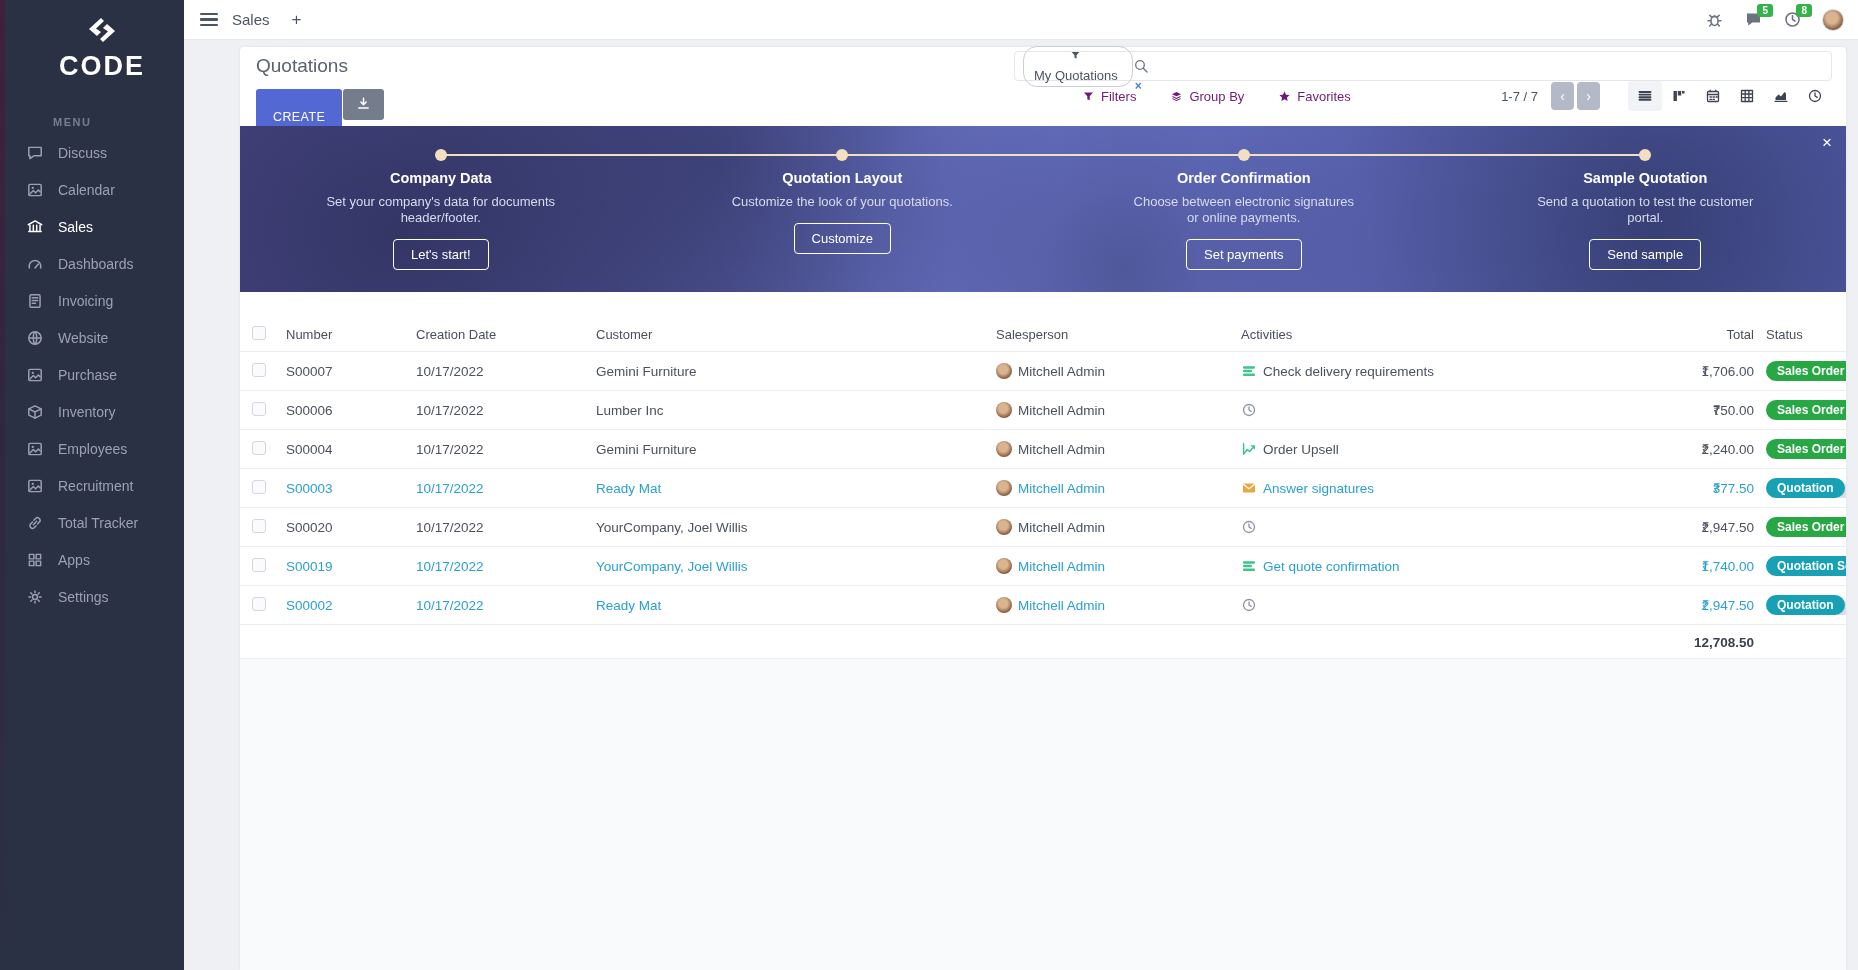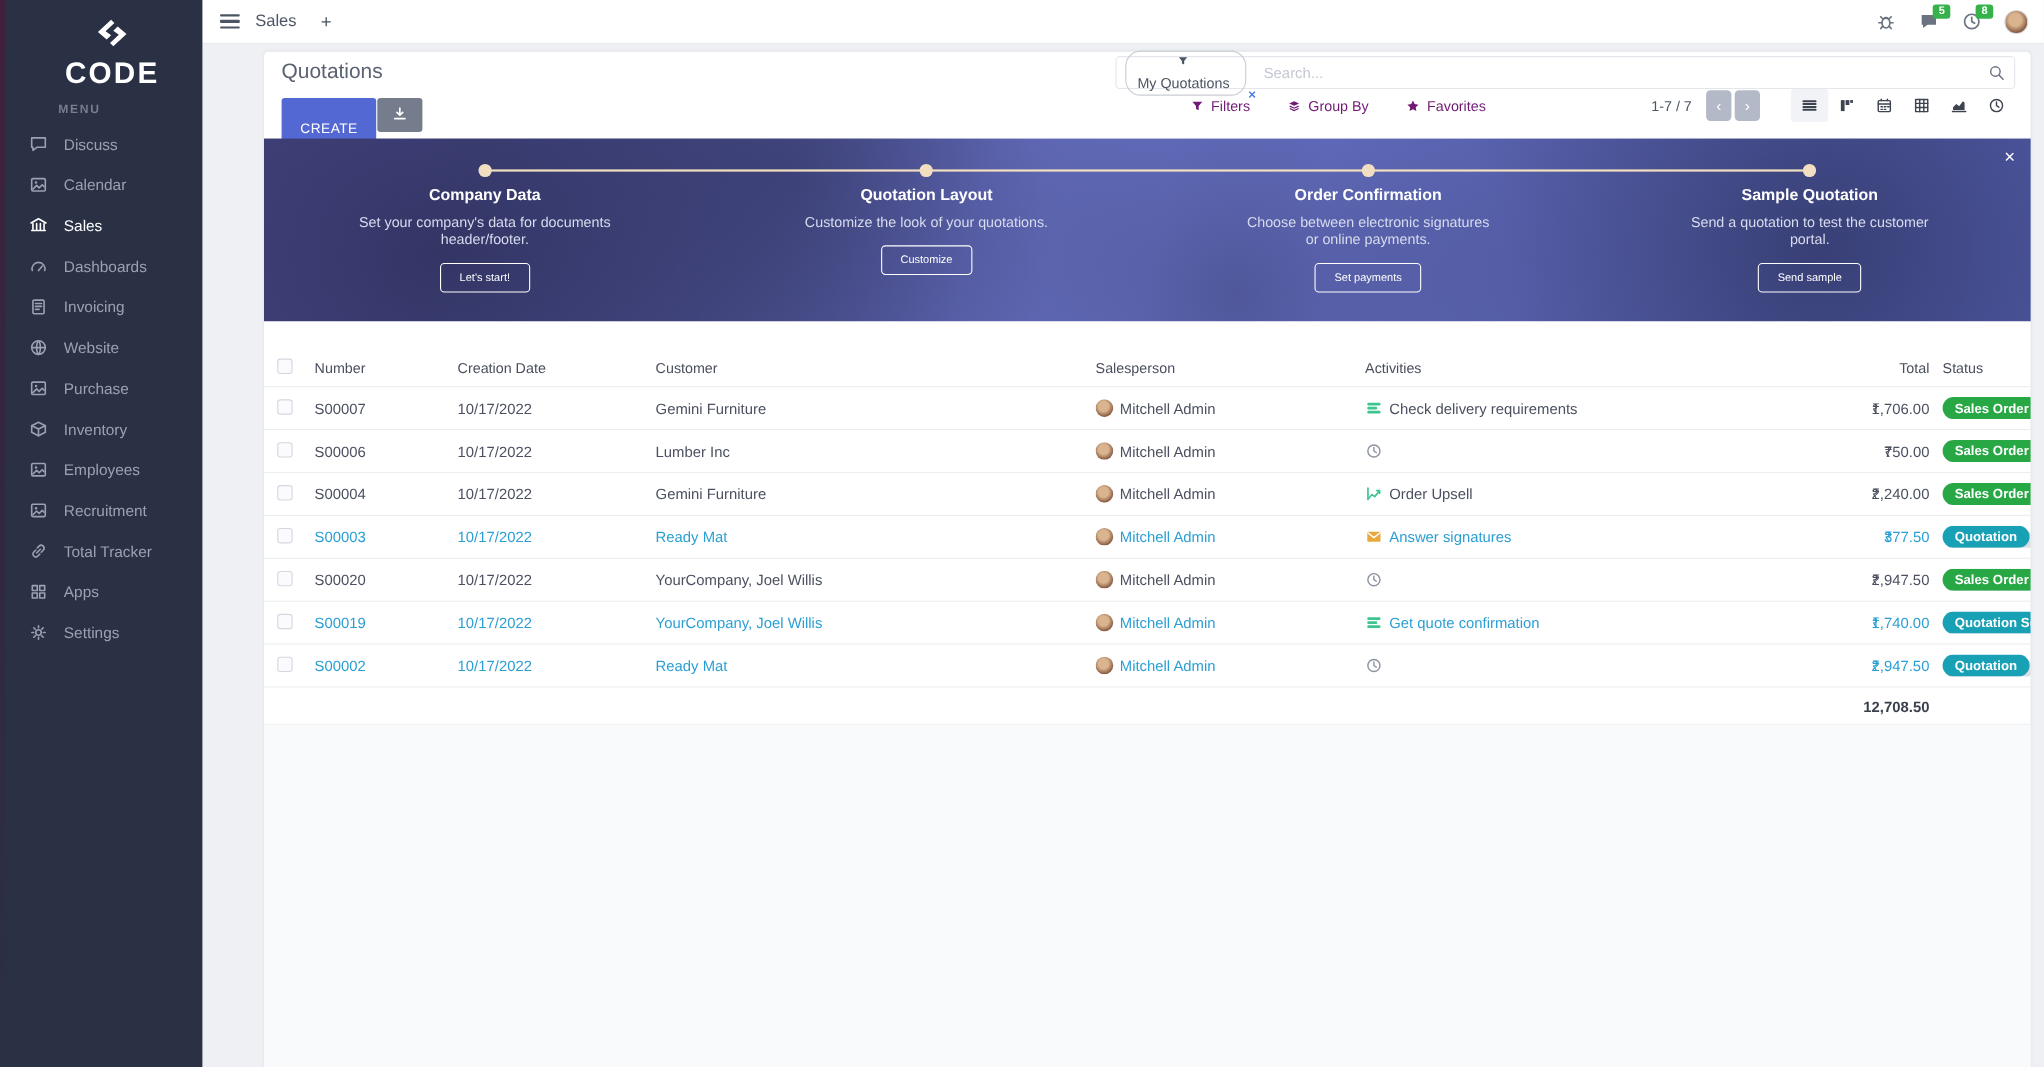--- a/index.html
+++ b/index.html
@@ -8,21 +8,21 @@
 
   
   .sidebar { position:absolute; left:0; top:0; width:184px; height:100%;
     background:var(--sidebar-bg); z-index:5; }
   .sidebar::before { content:""; position:absolute; left:0; top:0; width:5px; height:100%;
     background:linear-gradient(180deg,#40203a,#312641 45%,#2b3144); }
   .logo { display:flex; align-items:center; gap:8px; padding:17px 0 0 20px;flex-direction:column; }
   .logo svg { width:34px; height:26px; }
   .logo-text { color:#fff; font-size:27px; font-weight:bold; letter-spacing:2px; }
   .menu-label { color:#777e90; font-size:11px; letter-spacing:1.5px; font-weight:bold;
-    margin:12px 0 6px 22px;padding-left:31px; }
+    margin:34px 0 6px 22px;padding-left:31px; }
   .side-item { display:flex; align-items:center; gap:14px; height:37px; padding-left:26px;
     color:#9ba1b2; font-size:14px; cursor:pointer; }
   .side-item.active { color:#ffffff; }
   .side-item .ic { width:18px; height:18px; display:inline-flex; }
   .side-item .ic svg { width:18px; height:18px; }
 
   
   .topbar { position:absolute; left:184px; right:0; top:0; height:40px; background:#fff;
     border-bottom:1px solid #e7e9ef; display:flex; align-items:center; z-index:4; }
   .hamburger { width:18px; margin-left:16px; cursor:pointer; }
@@ -93,21 +93,21 @@
   .banner-close { position:absolute; top:8px; right:14px; color:#fff; font-size:17px;
     cursor:pointer; line-height:1; }
   .timeline { position:absolute; left:12.5%; right:12.5%; top:28px; height:2px;
     background:var(--timeline); }
   .steps { display:flex; height:100%; }
   .step { width:25%; text-align:center; padding-top:44px; position:relative; }
   .step .dot { position:absolute; top:23px; left:50%; margin-left:-6px; width:12px; height:12px;
     border-radius:50%; background:var(--timeline); }
   .step-title { color:#fff; font-size:14.5px; font-weight:bold; margin-bottom:8px; }
   .step-desc { color:#d6dbed; font-size:13px; line-height:1.22; width:230px; margin:0 auto 13px; }
-  .step-btn { background:transparent; border:1px solid #fff; color:#fff; font-size:10px;
+  .step-btn { background:transparent; border:1px solid #fff; color:#fff; font-size:13px;
     padding:7px 17px; border-radius:4px; cursor:pointer; font-family:inherit; }
 
   
   .table { position:absolute; left:0; right:0; top:270px; }
   .trow, .thead, .tfoot { display:grid;
     grid-template-columns:34px 130px 180px 400px 245px 1fr 170px 90px;
     align-items:center; padding-left:12px; padding-right:0; }
   .thead { height:34px; color:#4a4f5e; font-size:13px; font-weight:500; }
   .thead .cell { cursor:pointer; }
   .trow { height:39px; border-top:1px solid #ecedf1; font-size:13.5px; color:#4b5160;
@@ -324,21 +324,20 @@
         </svg></button>
 
     <div class="searchbar">
       <span class="facet">
         <svg viewBox="0 0 16 16">
             <path d="M2.5 3h11L9.5 7.8v4.7l-3-1.2V7.8z" fill="currentColor"></path>
           </svg>
         <span>My Quotations</span>
         <span class="facet-x">×</span>
       </span>
-      <input class="search-input" placeholder="Search..." style="">
       <span class="search-ic"><svg viewBox="0 0 16 16" fill="none" stroke="currentColor" stroke-width="1.3" stroke-linecap="round" stroke-linejoin="round">
             <circle cx="7" cy="7" r="4.3"></circle>
             <path d="M10.3 10.3L14 14"></path>
           </svg></span>
     </div>
 
     <div class="cp-row">
       <span class="cp-link">
         <svg viewBox="0 0 16 16">
             <path d="M2.5 3h11L9.5 7.8v4.7l-3-1.2V7.8z" fill="currentColor"></path>

